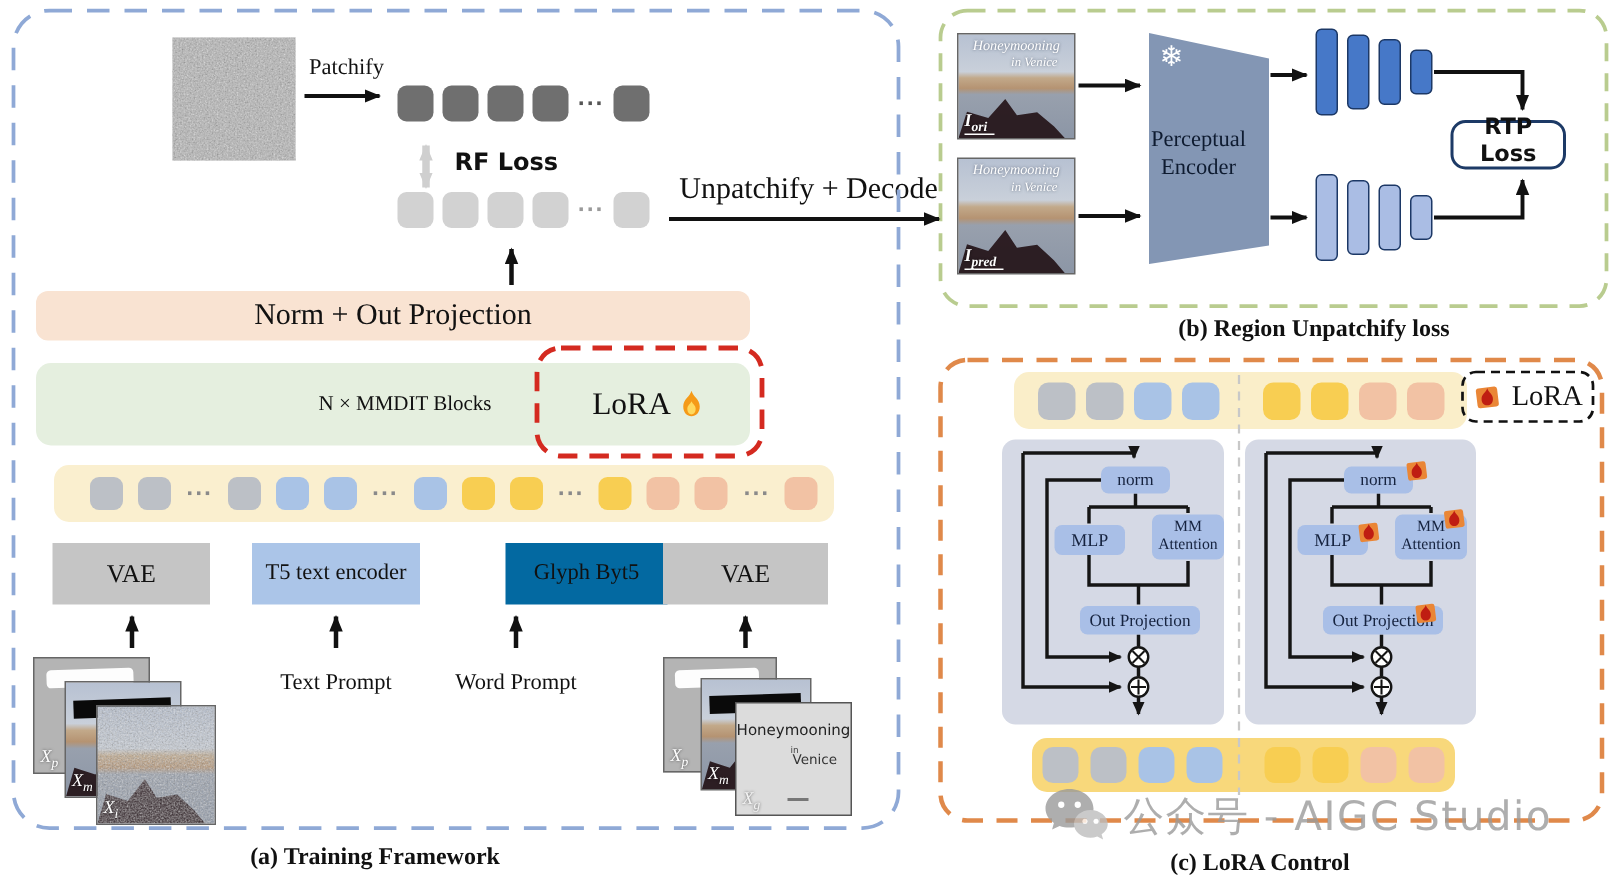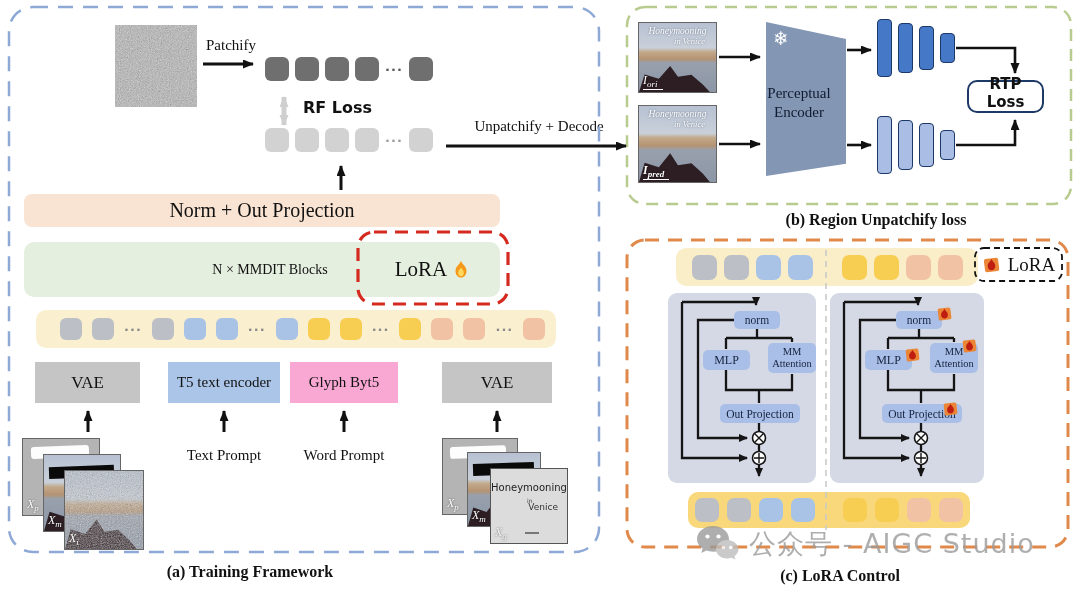--- a/index.html
+++ b/index.html
@@ -7,21 +7,21 @@
           font-family:"Liberation Serif",serif;color:#111;}
   .abs{position:absolute;box-sizing:border-box;}
   .center{display:flex;align-items:center;justify-content:center;text-align:center;}
   .sans{font-family:"DejaVu Sans",sans-serif;}
 
   
   .peach{background:#f9e3d2;border-radius:8px;}
   .green{background:#e5efdf;border-radius:10px;}
   .vae{background:#c5c5c5;}
   .t5{background:#abc5e8;}
-  .glyph{background:#f9a8d4;}
+  .glyph{background:#0369a1;margin-left:47px;}
   .strip{background:#faefcf;border-radius:10px;display:flex;align-items:center;}
   .strip-yellow{background:#f8d87b;}
   .blockbox{background:#d5d9e5;border-radius:9px;}
   .inner-box{position:absolute;background:#a9bfe7;border-radius:5px;color:#16233f;
              display:flex;align-items:center;justify-content:center;text-align:center;
              font-family:"Liberation Serif",serif;}
 
   
   .tok{display:inline-block;border-radius:6px;flex:0 0 auto;}
   .tok-dots{font-weight:700;letter-spacing:1px;color:#8a8a8a;font-size:13px;align-self:center;
@@ -138,21 +138,21 @@
     </div>
   <div class="abs sans" style="left:303px;top:98px;width:110px;font-size:16px;font-weight:700;z-index:2;">RF Loss</div>
   <div class="abs patchrow row-light" style="left:265px;top:126px;width:172px;height:28px;z-index:2;">
       <span class="tok" style="background: rgb(210, 210, 210);"></span>
       <span class="tok" style="background: rgb(210, 210, 210);"></span>
       <span class="tok" style="background: rgb(210, 210, 210);"></span>
       <span class="tok" style="background: rgb(210, 210, 210);"></span>
       <span class="tok-dots">···</span>
       <span class="tok" style="background: rgb(210, 210, 210);"></span>
     </div>
-  <div class="abs center" style="left:444px;top:117px;width:190px;height:18px;font-size:15px;z-index:2;">Unpatchify + Decode</div>
+  <div class="abs center" style="left:444px;top:117px;width:190px;height:18px;font-size:20px;z-index:2;">Unpatchify + Decode</div>
 
   <div class="abs peach center" style="left:24px;top:194px;width:476px;height:33px;z-index:2;">
     <span style="font-size:20px;">Norm + Out Projection</span>
   </div>
 
   <div class="abs green" style="left:24px;top:242px;width:476px;height:55px;z-index:2;"></div>
   <div class="abs center" style="left:60px;top:242px;width:420px;height:55px;font-size:14px;z-index:2;">N × MMDIT Blocks</div>
   <div class="abs center" style="left:365px;top:240px;width:136px;height:58px;gap:4px;z-index:2;">
     <span class="lora-big">LoRA</span>
     <svg width="20" height="20" viewBox="0 0 20 19">
@@ -235,21 +235,21 @@
   </div>
 
   <div class="abs center caption" style="left:110px;top:561px;width:280px;height:22px;z-index:2;">(a) Training Framework</div>
 
   <div class="abs card venice" style="left:638px;top:22px;width:79px;height:71px;z-index:2;">
     <div class="gondola"></div>
     <div class="script">
       <div class="l1">Honeymooning</div>
       <div class="l2">in Venice</div>
     </div>
-    <span class="cardlabel underl" style="font-weight:400;"><span>I</span><sub>ori</sub></span>
+    <span class="cardlabel underl" style="font-weight:700;"><span>I</span><sub>ori</sub></span>
   </div>
   <div class="abs card venice" style="left:638px;top:105px;width:79px;height:78px;z-index:2;">
     <div class="gondola"></div>
     <div class="script">
       <div class="l1">Honeymooning</div>
       <div class="l2">in Venice</div>
     </div>
     <span class="cardlabel underl" style="font-weight:700;"><span>I</span><sub>pred</sub></span>
   </div>
 

